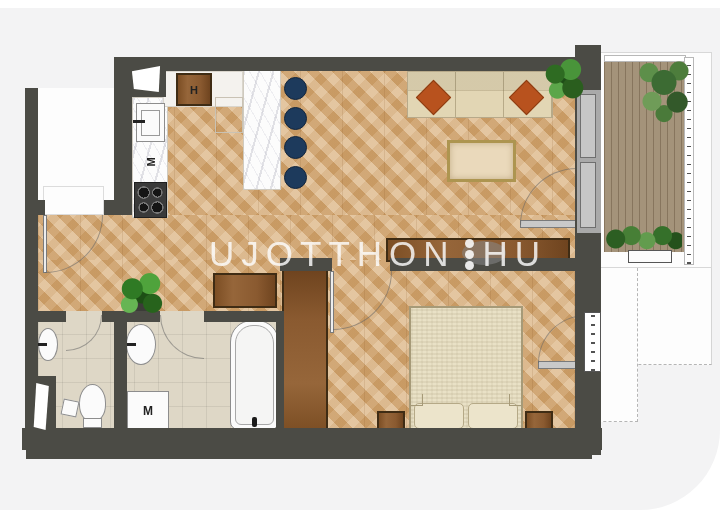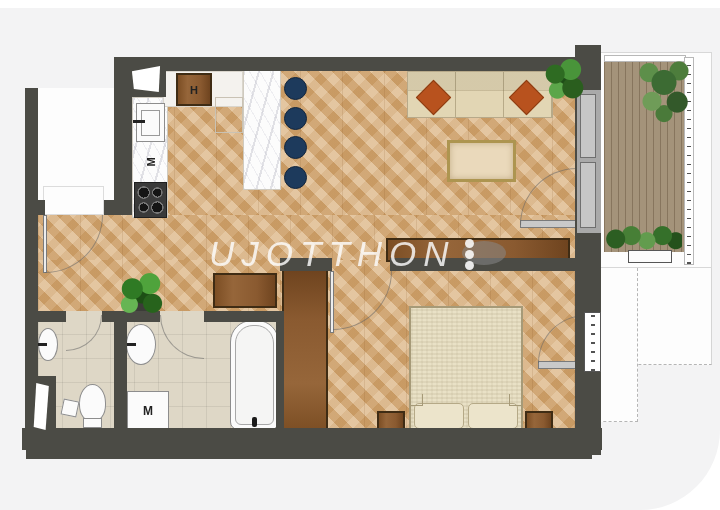--- a/index.html
+++ b/index.html
@@ -190,21 +190,22 @@
     radial-gradient(circle at 72% 66%, #33592a 0 10px, transparent 11px),
     radial-gradient(circle at 50% 80%, #4a7a3a 0 8px, transparent 9px);"></div>
   <div class="abs" style="left:604px;top:222px;width:78px;height:34px;background-image:
     radial-gradient(circle at 15% 50%, #2c5e22 0 9px, transparent 10px),
     radial-gradient(circle at 35% 40%, #477f36 0 9px, transparent 10px),
     radial-gradient(circle at 55% 55%, #629c4e 0 8px, transparent 9px),
     radial-gradient(circle at 75% 40%, #35702a 0 9px, transparent 10px),
     radial-gradient(circle at 92% 55%, #24511c 0 8px, transparent 9px);"></div>
 
   <div class="abs" style="left:462px;top:241px;width:44px;height:24px;border-radius:50%;background:rgba(135,135,135,.55);z-index:55;"></div>
-  <div id="watermark" class="abs" style="left:209px;top:234px;font-style:italic;">
+  <div id="watermark" class="abs" style="left:209px;top:234px;">
     <span class="wm-text">UJOTTHON</span>
     <span class="wm-dots">
         <span></span>
         <span></span>
         <span></span>
       </span>
+    <span class="wm-text">HU</span>
   </div>
 </div>
 
 </body></html>

